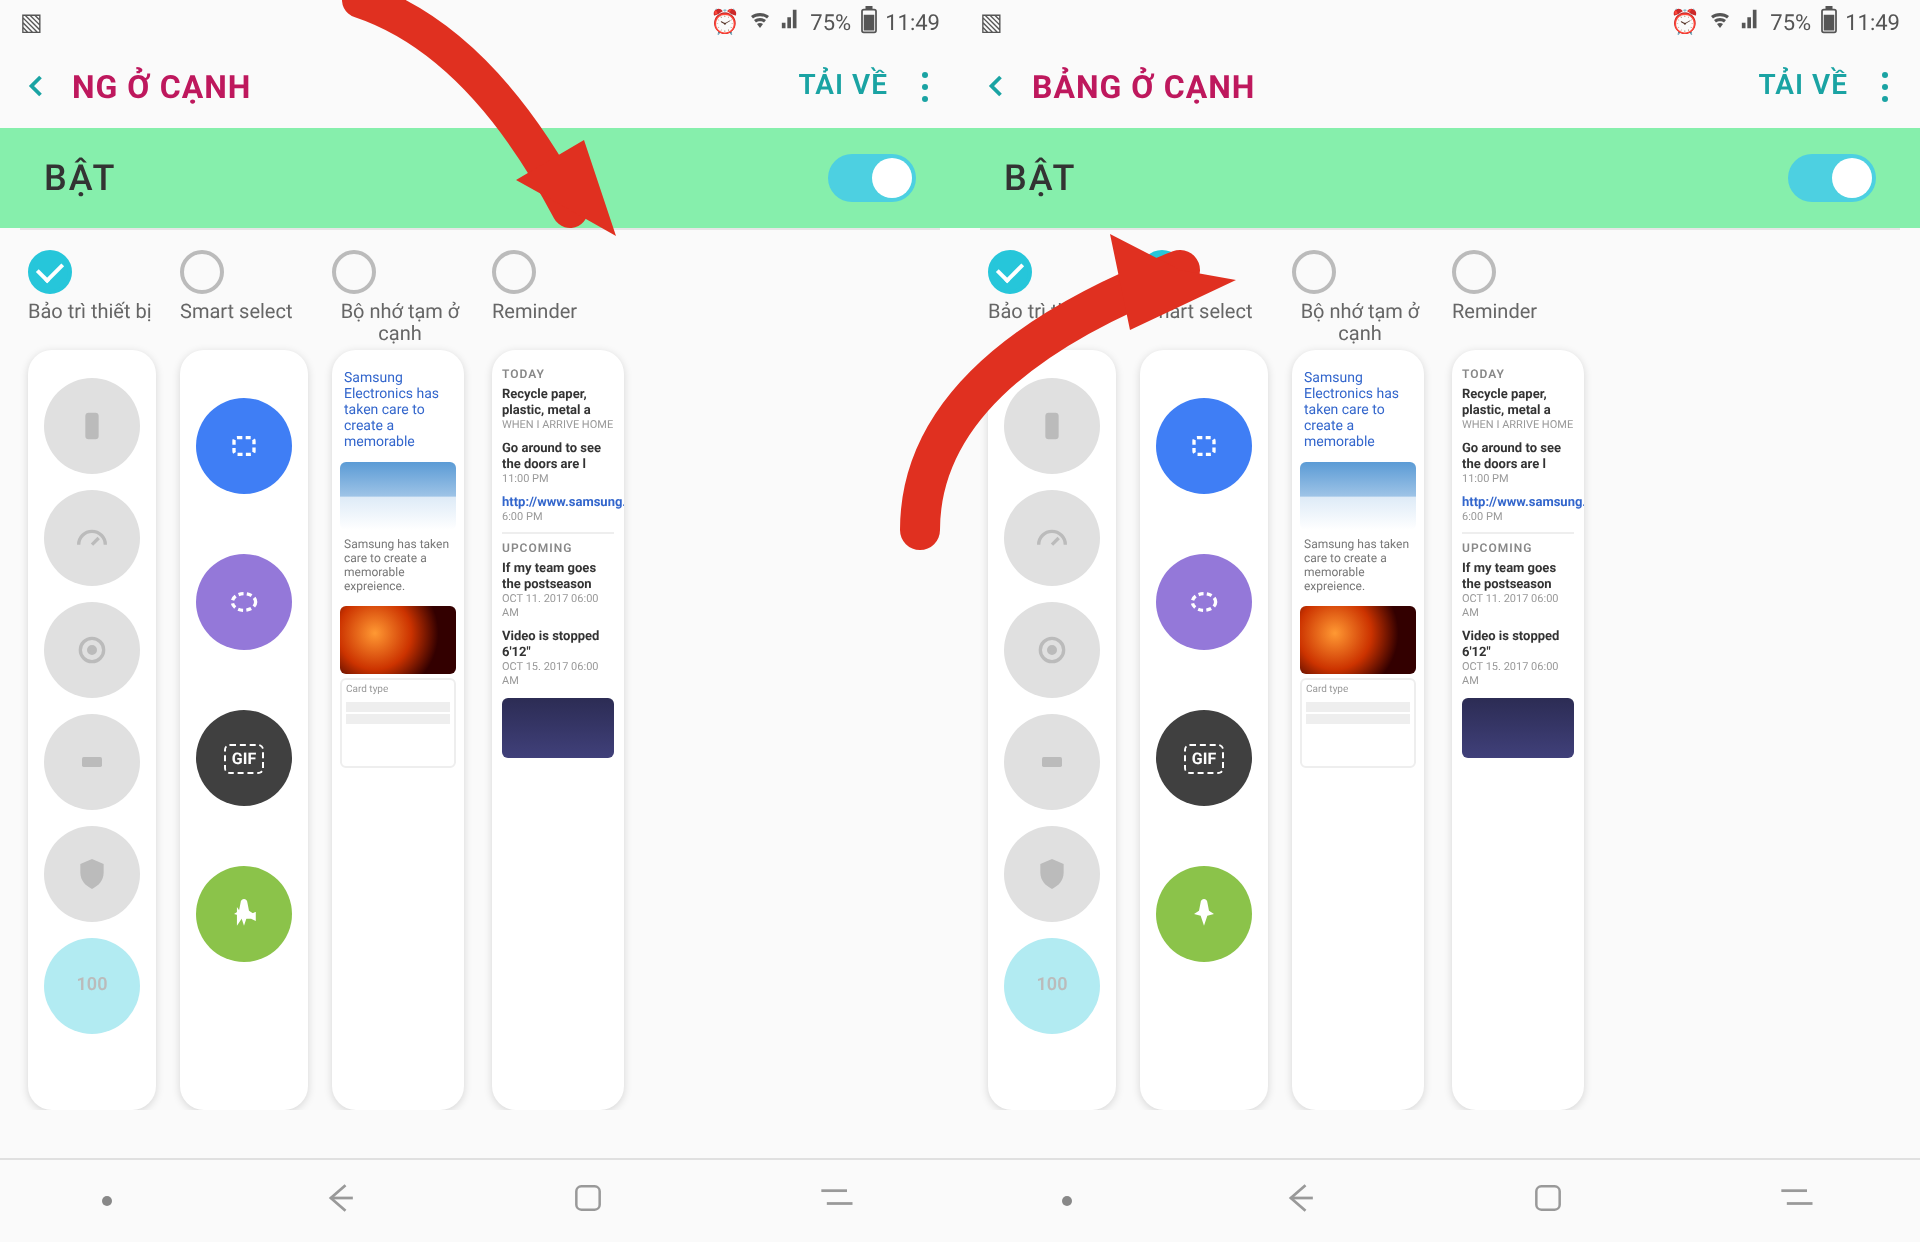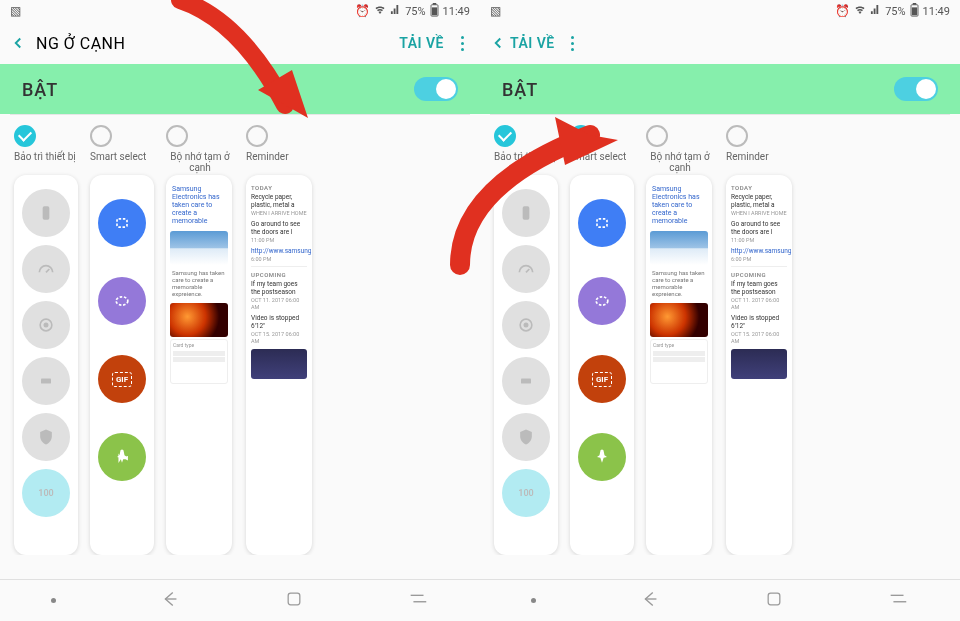--- a/index.html
+++ b/index.html
@@ -4,21 +4,21 @@
 <style>
 *{box-sizing:border-box;margin:0;padding:0;font-family:-apple-system,BlinkMacSystemFont,"Segoe UI",Roboto,sans-serif}
 body{background:#fff;width:960px;height:621px;overflow:hidden}
 .stage{display:flex;width:960px;height:621px;position:relative}
 .phone{width:50%;height:100%;display:flex;flex-direction:column;background:#fafafa;position:relative}
 .status-bar{height:22px;background:#fafafa;display:flex;align-items:center;justify-content:space-between;padding:0 10px;font-size:11px;color:#555}
 .status-right{display:flex;align-items:center;gap:4px}
 .status-ic{display:inline-block;font-size:12px;color:#555}
 .header{height:42px;display:flex;align-items:center;padding:0 6px;background:#fafafa}
 .back-btn{width:24px;height:24px;display:flex;align-items:center;justify-content:center;color:#1aa3a3;cursor:pointer}
-.title{font-size:16px;font-weight:400;color:#000000;margin-left:6px;flex:1;letter-spacing:.5px}
+.title{font-size:16px;font-weight:700;color:#be185d;margin-left:6px;flex:1;letter-spacing:.5px}
 .dl-btn{color:#1aa3a3;font-size:14px;font-weight:600;margin-right:6px;letter-spacing:.5px}
 .more-btn{width:24px;height:24px;display:flex;flex-direction:column;align-items:center;justify-content:center;gap:3px;cursor:pointer}
 .more-btn span{width:3px;height:3px;background:#1aa3a3;border-radius:50%}
 .toggle-row{height:50px;display:flex;align-items:center;justify-content:space-between;padding:0 22px;background:#86efac}
 .toggle-lbl{font-size:18px;font-weight:500;color:#333;letter-spacing:1px}
 .switch{width:44px;height:24px;background:#4dd0e1;border-radius:12px;position:relative;cursor:pointer}
 .switch::after{content:"";position:absolute;right:2px;top:2px;width:20px;height:20px;background:#fff;border-radius:50%}
 .divider{height:1px;background:#e6e6e6;margin:0 10px}
 .panel-row{display:flex;padding:10px 0 0 0;background:#fafafa;overflow:hidden}
 .panel-col{display:flex;flex-direction:column;align-items:flex-start;flex:0 0 auto;padding:0 6px}
@@ -26,32 +26,32 @@
 .radio{width:22px;height:22px;border:2px solid #bbb;border-radius:50%;margin-bottom:4px;cursor:pointer;display:flex;align-items:center;justify-content:center}
 .radio.checked{background:#26c6da;border-color:#26c6da}
 .radio.checked::after{content:"";width:10px;height:6px;border-left:2px solid #fff;border-bottom:2px solid #fff;transform:rotate(-45deg) translate(1px,-1px)}
 .panel-lbl{font-size:10px;color:#666;text-align:center;height:24px;display:flex;align-items:flex-start;justify-content:center;line-height:11px;max-width:68px}
 .panel-preview{width:64px;height:380px;background:#fff;border-radius:12px;box-shadow:0 1px 4px rgba(0,0,0,.15);padding:6px 4px;overflow:hidden}
 .panel-preview.wide{width:66px}
 .pv-icons .circ{width:48px;height:48px;border-radius:50%;margin:8px auto;display:flex;align-items:center;justify-content:center}
 .circ.gray{background:#e0e0e0}
 .circ.blue{background:#3f7ef5}
 .circ.purple{background:#9478d9}
-.circ.red{background:#c2410c}
+.circ.red{background:#404040}
 .circ.green{background:#8bc34a}
 .circ.cyan{background:#4dd0e1}
 .circ.lgray{background:#f0f0f0;color:#bbb;font-size:9px;font-weight:600}
 .circ svg{width:20px;height:20px}
 .clip-title{color:#3366cc;font-size:7px;line-height:8px;padding:4px 2px}
 .clip-img{width:100%;height:34px;border-radius:3px;margin-top:2px}
 .sky{background:linear-gradient(to bottom,#5b9bd5 0%,#9dc3e6 50%,#deebf7 52%,#fff 100%)}
 .fire{background:radial-gradient(circle at 30% 40%,#ff9933,#cc3300 40%,#330000 70%);background-color:#1a0a00}
 .card-mini{background:#fff;border:1px solid #eee;border-radius:3px;height:45px;margin-top:2px;padding:2px;font-size:5px;color:#999}
 .rem-head{font-size:6px;color:#888;margin:4px 0 2px 0;letter-spacing:.5px;font-weight:600}
-.rem-item{font-size:6.5px;color:#333;line-height:8px;margin-bottom:1px;font-weight:400}
+.rem-item{font-size:6.5px;color:#333;line-height:8px;margin-bottom:1px;font-weight:700}
 .rem-sub{font-size:5.5px;color:#999;line-height:7px;margin-bottom:3px}
 .rem-link{color:#3366cc}
 .storm{background:linear-gradient(to bottom,#2c2c54,#40407a);height:30px;border-radius:3px;margin-top:4px;position:relative}
 .nav-bar{height:42px;border-top:1px solid #e0e0e0;background:#fafafa;display:flex;align-items:center;justify-content:space-around;margin-top:auto}
 .nav-dot{width:5px;height:5px;border-radius:50%;background:#888}
 .nav-ic{color:#999}
 .arrow{position:absolute;pointer-events:none;z-index:100}
 </style>
 </head>
 <body>
@@ -251,20 +251,21 @@
         <span>11:49</span>
       </div>
     </div>
 
     <div class="header">
       <div class="back-btn">
           <svg width="18" height="18" viewBox="0 0 24 24" fill="none" stroke="#1aa3a3" stroke-width="2.5">
             <polyline points="15 18 9 12 15 6"></polyline>
           </svg>
         </div>
+      <div class="title">BẢNG Ở CẠNH</div>
       <div class="dl-btn">TẢI VỀ</div>
       <div class="more-btn">
           <span></span>
           <span></span>
           <span></span>
         </div>
     </div>
 
     <div class="toggle-row">
       <span class="toggle-lbl">BẬT</span>

